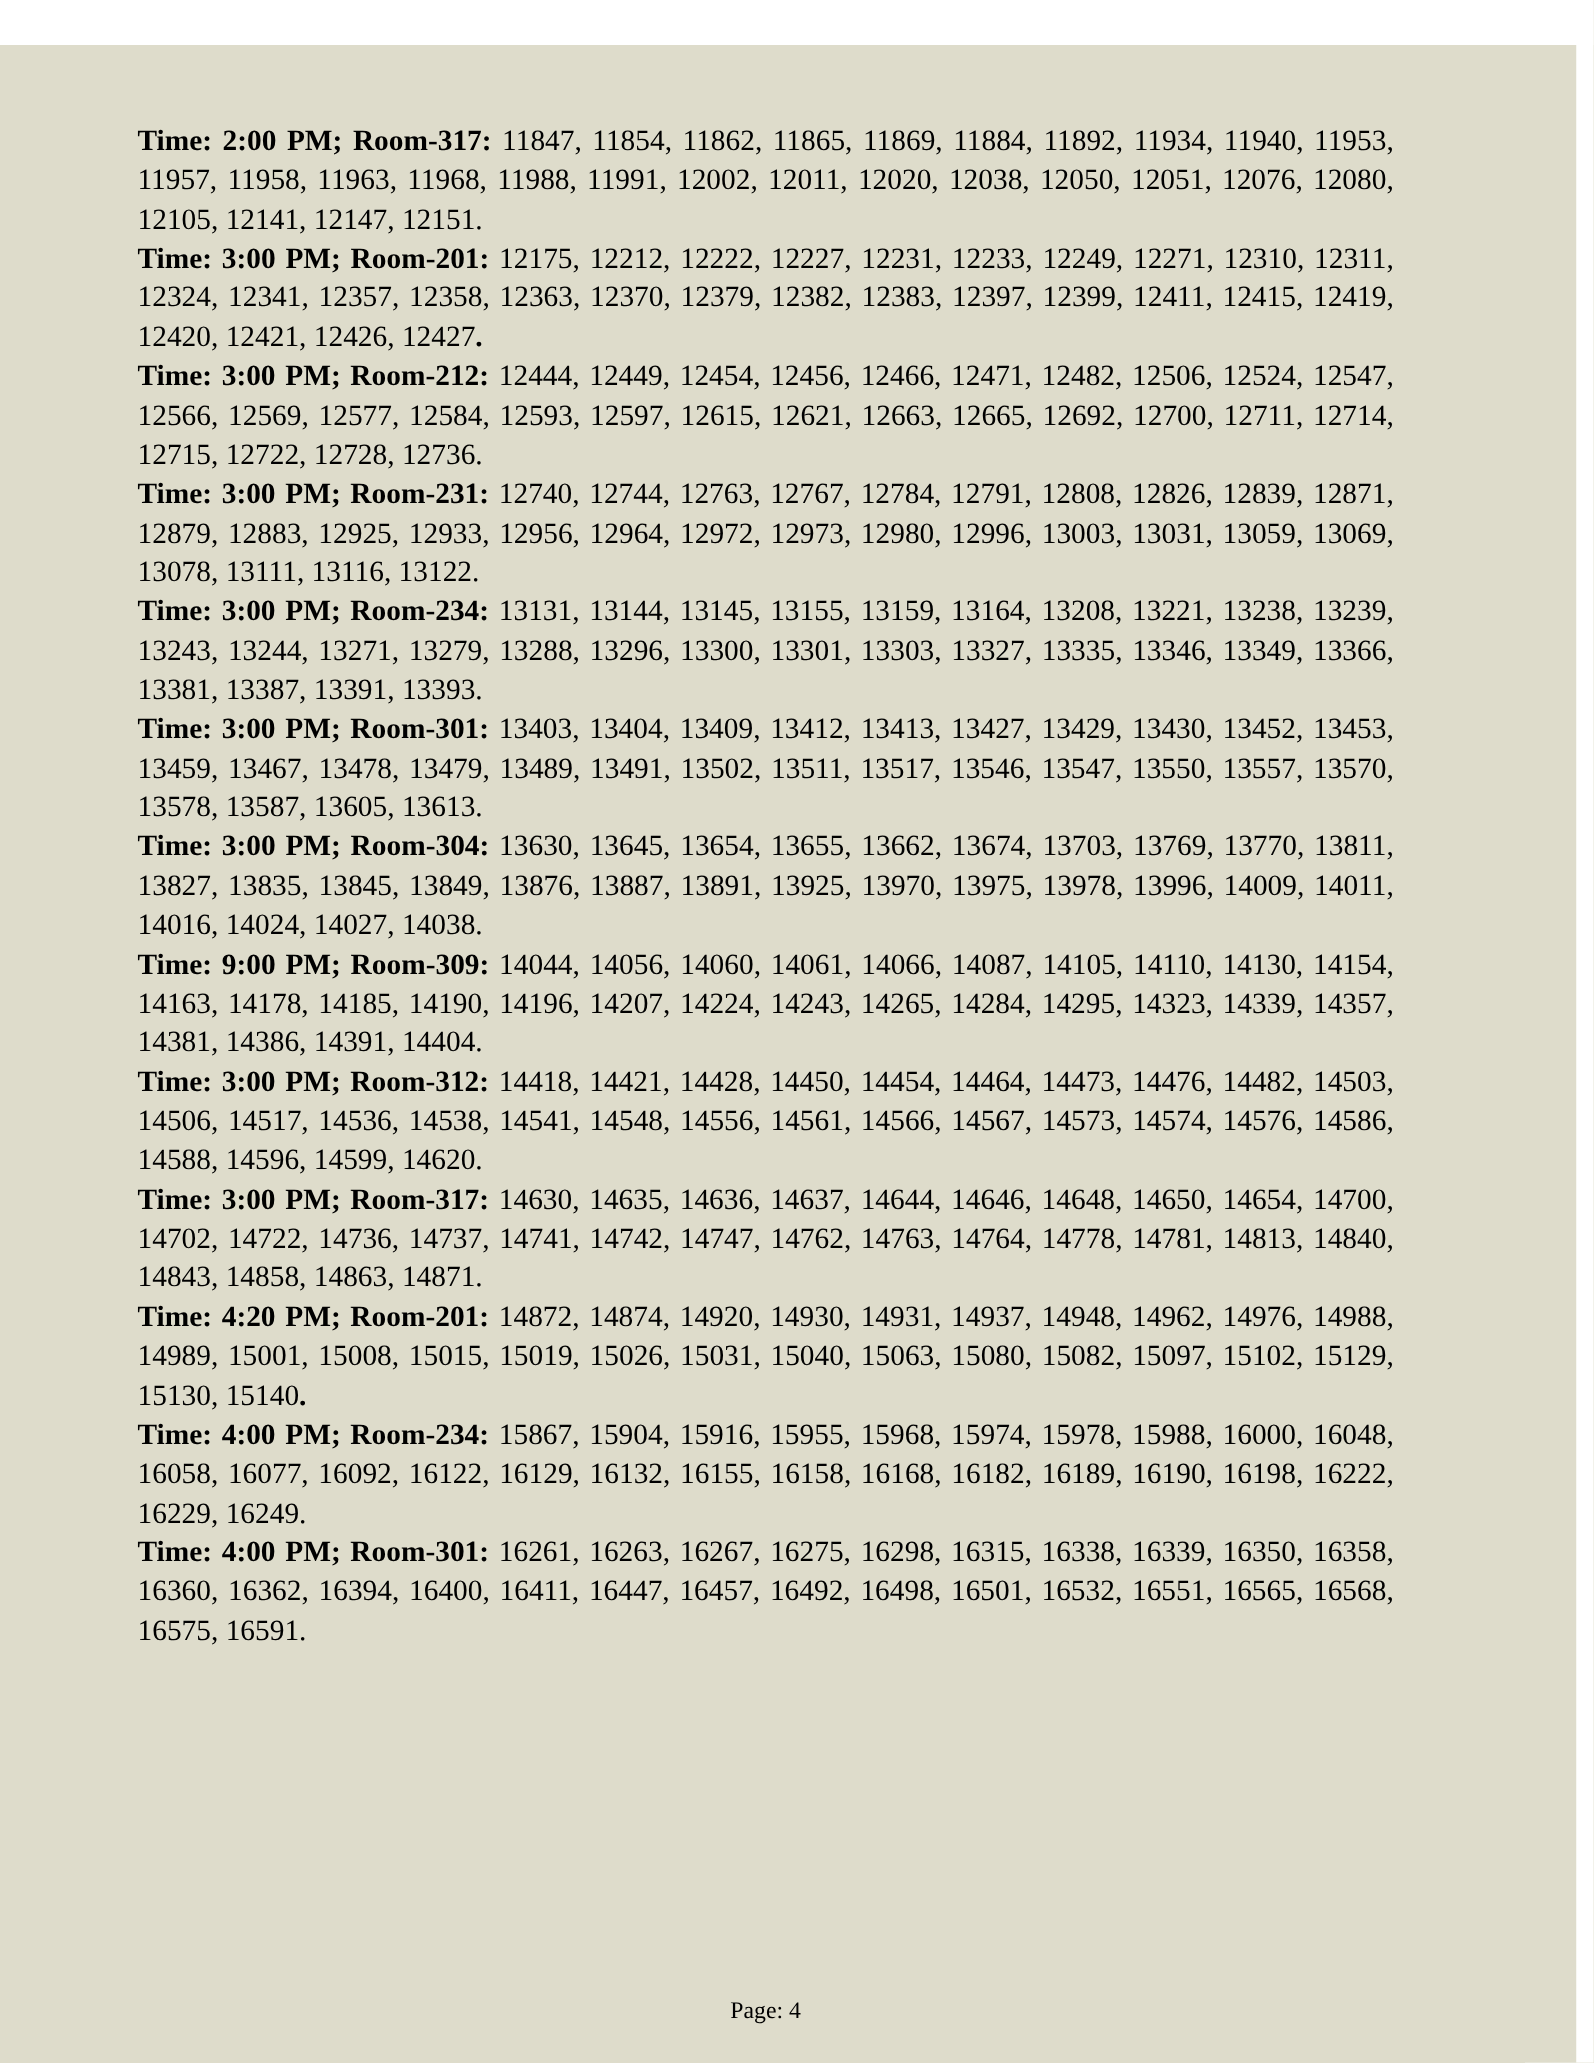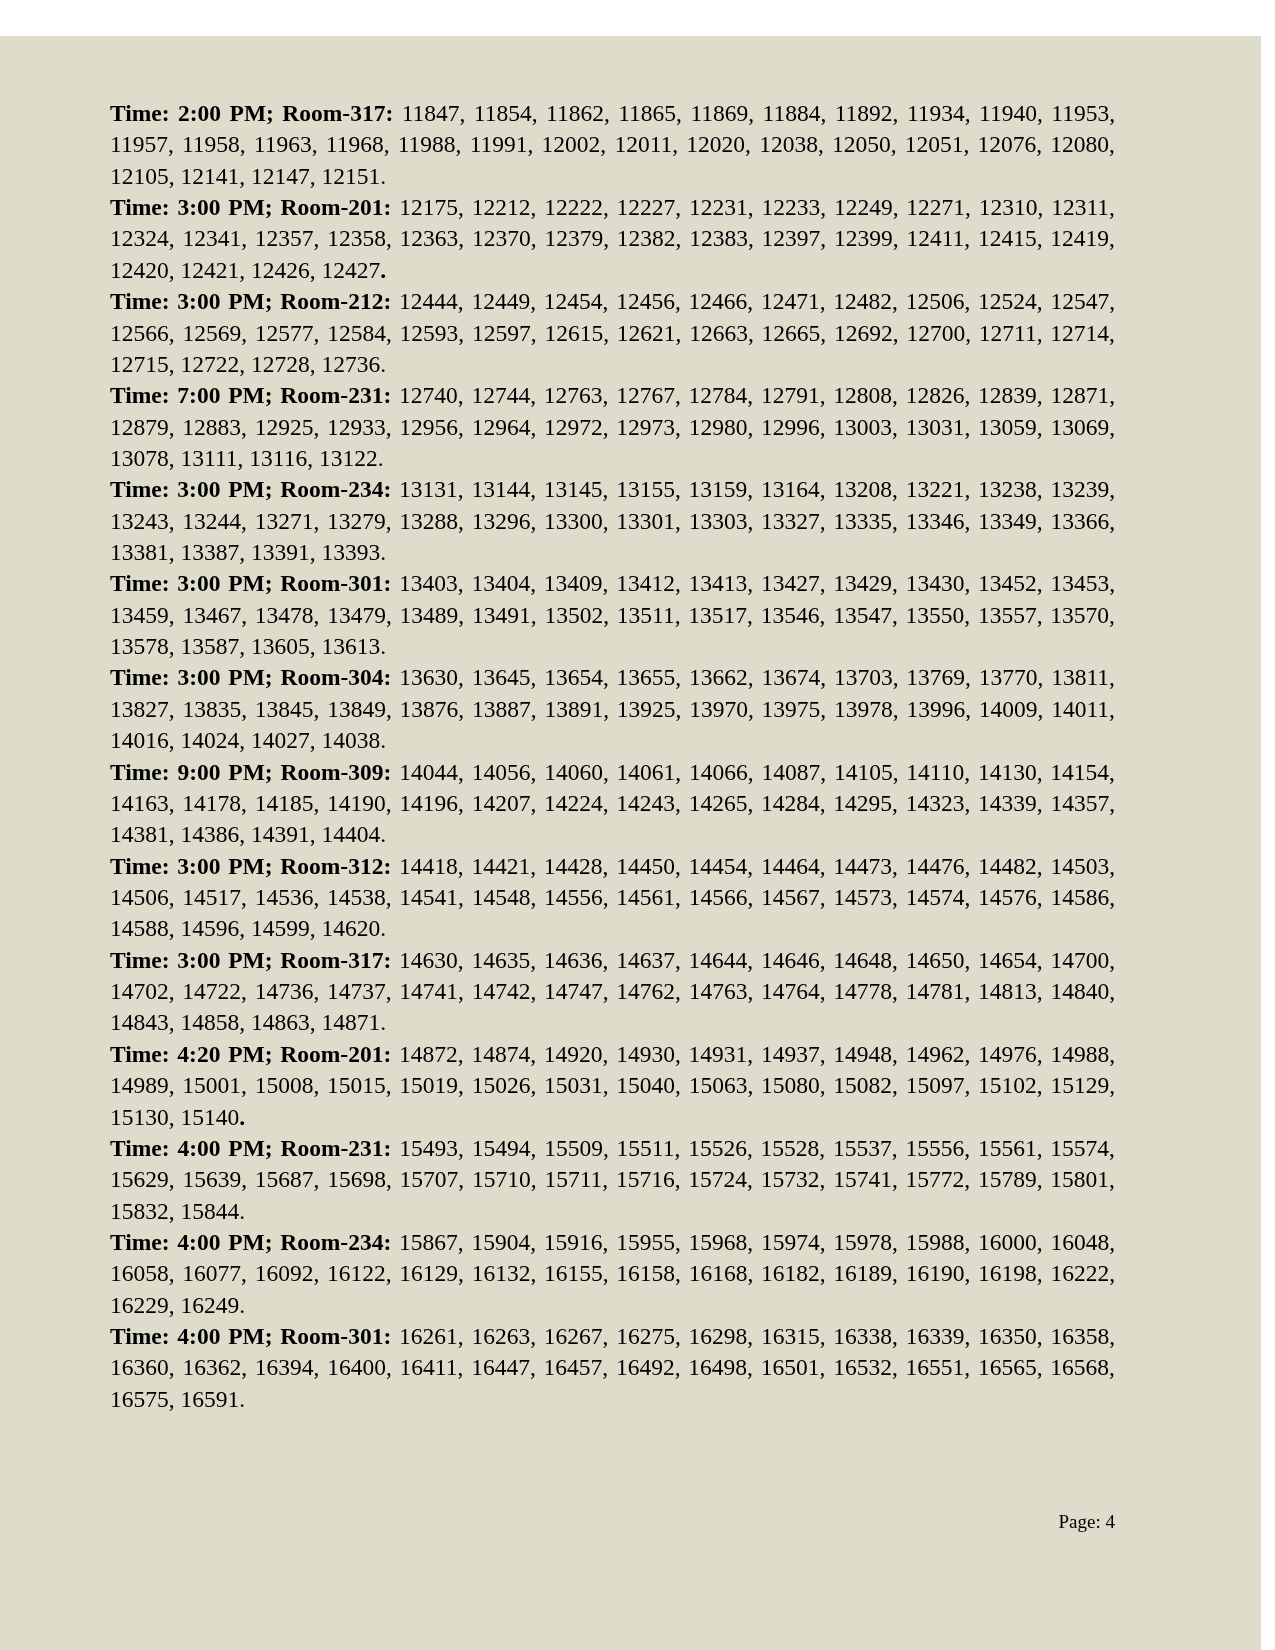--- a/index.html
+++ b/index.html
@@ -48,59 +48,58 @@
   }
   .entry .nums {
     font-weight: normal;
   }
   .entry .trail-bold {
     font-weight: bold;
   }
   .footer {
     position: absolute;
     left: 0;
-    top: 1413px;
+    top: 1500px;
     width: 1005px;
-    text-align: right;
+    text-align: center;
     font-size: 19px;
     color: #000000;
   }
 </style>
 </head>
 <body>
 
 <div class="page">
   <div class="page-edge-right"></div>
 
   <div class="content">
 
     <p class="entry"><span class="label">Time: 2:00 PM; Room-317:</span><span class="nums"> 11847, 11854, 11862, 11865, 11869, 11884, 11892, 11934, 11940, 11953, 11957, 11958, 11963, 11968, 11988, 11991, 12002, 12011, 12020, 12038, 12050, 12051, 12076, 12080, 12105, 12141, 12147, 12151.</span><span class="trail-bold"></span></p>
 
     <p class="entry"><span class="label">Time: 3:00 PM; Room-201:</span><span class="nums"> 12175, 12212, 12222, 12227, 12231, 12233, 12249, 12271, 12310, 12311, 12324, 12341, 12357, 12358, 12363, 12370, 12379, 12382, 12383, 12397, 12399, 12411, 12415, 12419, 12420, 12421, 12426, 12427</span><span class="trail-bold">.</span></p>
 
     <p class="entry"><span class="label">Time: 3:00 PM; Room-212:</span><span class="nums"> 12444, 12449, 12454, 12456, 12466, 12471, 12482, 12506, 12524, 12547, 12566, 12569, 12577, 12584, 12593, 12597, 12615, 12621, 12663, 12665, 12692, 12700, 12711, 12714, 12715, 12722, 12728, 12736.</span><span class="trail-bold"></span></p>
 
-    <p class="entry"><span class="label">Time: 7:00 PM; Room-231:</span><span class="nums"> 12740, 12744, 12763, 12767, 12784, 12791, 12808, 12826, 12839, 12871, 12879, 12883, 12925, 12933, 12956, 12964, 12972, 12973, 12980, 12996, 13003, 13031, 13059, 13069, 13078, 13111, 13116, 13122.</span><span class="trail-bold"></span></p>
+    <p class="entry"><span class="label">Time: 3:00 PM; Room-231:</span><span class="nums"> 12740, 12744, 12763, 12767, 12784, 12791, 12808, 12826, 12839, 12871, 12879, 12883, 12925, 12933, 12956, 12964, 12972, 12973, 12980, 12996, 13003, 13031, 13059, 13069, 13078, 13111, 13116, 13122.</span><span class="trail-bold"></span></p>
 
     <p class="entry"><span class="label">Time: 3:00 PM; Room-234:</span><span class="nums"> 13131, 13144, 13145, 13155, 13159, 13164, 13208, 13221, 13238, 13239, 13243, 13244, 13271, 13279, 13288, 13296, 13300, 13301, 13303, 13327, 13335, 13346, 13349, 13366, 13381, 13387, 13391, 13393.</span><span class="trail-bold"></span></p>
 
     <p class="entry"><span class="label">Time: 3:00 PM; Room-301:</span><span class="nums"> 13403, 13404, 13409, 13412, 13413, 13427, 13429, 13430, 13452, 13453, 13459, 13467, 13478, 13479, 13489, 13491, 13502, 13511, 13517, 13546, 13547, 13550, 13557, 13570, 13578, 13587, 13605, 13613.</span><span class="trail-bold"></span></p>
 
     <p class="entry"><span class="label">Time: 3:00 PM; Room-304:</span><span class="nums"> 13630, 13645, 13654, 13655, 13662, 13674, 13703, 13769, 13770, 13811, 13827, 13835, 13845, 13849, 13876, 13887, 13891, 13925, 13970, 13975, 13978, 13996, 14009, 14011, 14016, 14024, 14027, 14038.</span><span class="trail-bold"></span></p>
 
     <p class="entry"><span class="label">Time: 9:00 PM; Room-309:</span><span class="nums"> 14044, 14056, 14060, 14061, 14066, 14087, 14105, 14110, 14130, 14154, 14163, 14178, 14185, 14190, 14196, 14207, 14224, 14243, 14265, 14284, 14295, 14323, 14339, 14357, 14381, 14386, 14391, 14404.</span><span class="trail-bold"></span></p>
 
     <p class="entry"><span class="label">Time: 3:00 PM; Room-312:</span><span class="nums"> 14418, 14421, 14428, 14450, 14454, 14464, 14473, 14476, 14482, 14503, 14506, 14517, 14536, 14538, 14541, 14548, 14556, 14561, 14566, 14567, 14573, 14574, 14576, 14586, 14588, 14596, 14599, 14620.</span><span class="trail-bold"></span></p>
 
     <p class="entry"><span class="label">Time: 3:00 PM; Room-317:</span><span class="nums"> 14630, 14635, 14636, 14637, 14644, 14646, 14648, 14650, 14654, 14700, 14702, 14722, 14736, 14737, 14741, 14742, 14747, 14762, 14763, 14764, 14778, 14781, 14813, 14840, 14843, 14858, 14863, 14871.</span><span class="trail-bold"></span></p>
 
     <p class="entry"><span class="label">Time: 4:20 PM; Room-201:</span><span class="nums"> 14872, 14874, 14920, 14930, 14931, 14937, 14948, 14962, 14976, 14988, 14989, 15001, 15008, 15015, 15019, 15026, 15031, 15040, 15063, 15080, 15082, 15097, 15102, 15129, 15130, 15140</span><span class="trail-bold">.</span></p>
 
 
-    <p class="entry"><span class="label">Time: 4:00 PM; Room-231:</span><span class="nums"> 15493, 15494, 15509, 15511, 15526, 15528, 15537, 15556, 15561, 15574, 15629, 15639, 15687, 15698, 15707, 15710, 15711, 15716, 15724, 15732, 15741, 15772, 15789, 15801, 15832, 15844.</span><span class="trail-bold"></span></p>
 
     <p class="entry"><span class="label">Time: 4:00 PM; Room-234:</span><span class="nums"> 15867, 15904, 15916, 15955, 15968, 15974, 15978, 15988, 16000, 16048, 16058, 16077, 16092, 16122, 16129, 16132, 16155, 16158, 16168, 16182, 16189, 16190, 16198, 16222, 16229, 16249.</span><span class="trail-bold"></span></p>
 
     <p class="entry"><span class="label">Time: 4:00 PM; Room-301:</span><span class="nums"> 16261, 16263, 16267, 16275, 16298, 16315, 16338, 16339, 16350, 16358, 16360, 16362, 16394, 16400, 16411, 16447, 16457, 16492, 16498, 16501, 16532, 16551, 16565, 16568, 16575, 16591.</span><span class="trail-bold"></span></p>
 
 
     <div class="footer">Page: 4</div>
 
   </div>
 </div>

